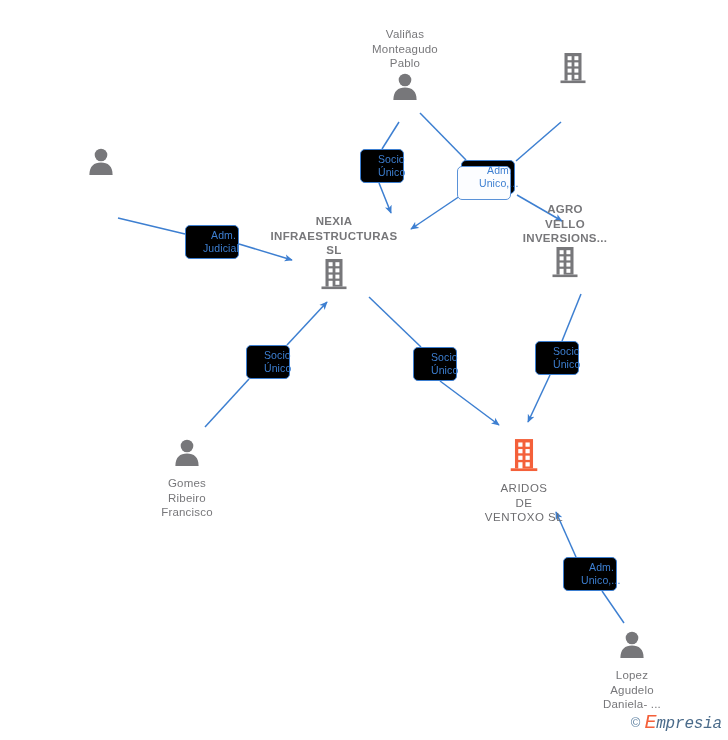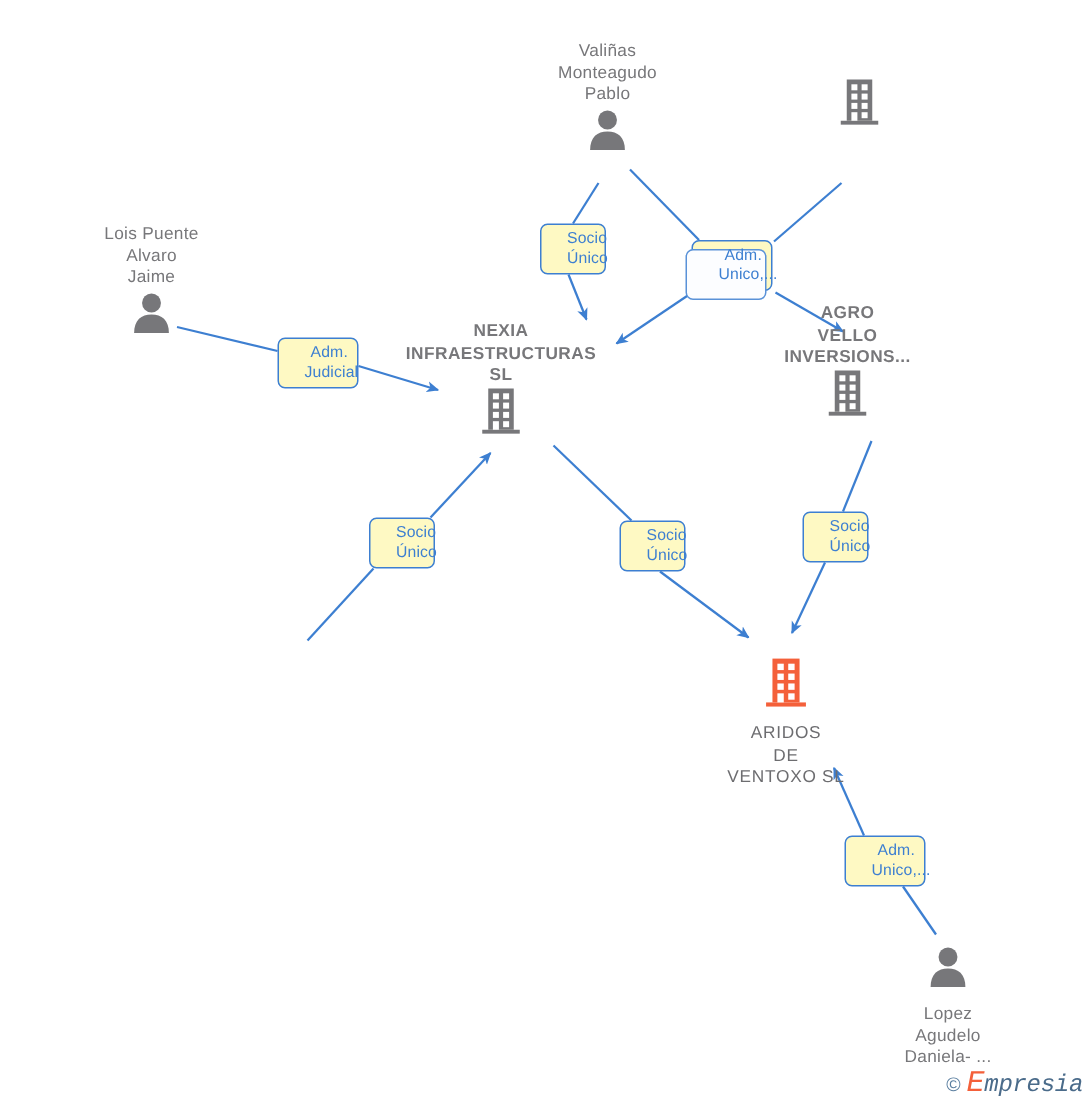--- a/index.html
+++ b/index.html
@@ -52,25 +52,25 @@
     margin: 0 auto;
   }
   .node.below .node-icon { margin-top: 4px; }
   .node.above .node-label { margin-top: 3px; }
 
   .edge-label {
     position: absolute;
     box-sizing: border-box;
     border: 1px solid #3d7fd1;
     border-radius: 5px;
-    background: #fef9c3;
+    background: #000000;
     color: #3d7fd1;
     font-size: 10.5px;
     line-height: 13px;
-    text-align: center;
+    text-align: right;
     padding: 3px 2px 3px 17px;
     white-space: pre-line;
     letter-spacing: 0.1px;
   }
   .edge-label.stacked::before {
     content: "";
     position: absolute;
     left: -5px;
     top: 5px;
     width: 100%;
@@ -163,23 +163,20 @@
         <rect x="16.4" y="10.4" width="4" height="4" fill="#ffffff"></rect>
         <rect x="9.6" y="16.6" width="4" height="4" fill="#ffffff"></rect>
         <rect x="16.4" y="16.6" width="4" height="4" fill="#ffffff"></rect>
         <rect x="9.6" y="22.8" width="4" height="5.7" fill="#ffffff"></rect>
         <rect x="16.4" y="22.8" width="4" height="4" fill="#ffffff"></rect>
       </svg>
     </span>
   </div>
 
   <div class="node above" style="left:101px; top:146px;">
-    <div class="node-label">Lois Puente
-Alvaro
-Jaime</div>
     <span class="node-icon">
       <svg width="30" height="30" viewBox="0 0 30 30">
         <circle cx="15" cy="9" r="6.3" fill="#77777a"></circle>
         <path d="M 3.4 29 C 3.4 20.2 8.2 16.6 15 16.6 C 21.8 16.6 26.6 20.2 26.6 29 Z" fill="#77777a"></path>
       </svg>
     </span>
   </div>
 
   <div class="node above" style="left:334px; top:211px;text-align:center;">
     <div class="node-label company">NEXIA
@@ -214,20 +211,31 @@
         <rect x="9.6" y="10.4" width="4" height="4" fill="#ffffff"></rect>
         <rect x="16.4" y="10.4" width="4" height="4" fill="#ffffff"></rect>
         <rect x="9.6" y="16.6" width="4" height="4" fill="#ffffff"></rect>
         <rect x="16.4" y="16.6" width="4" height="4" fill="#ffffff"></rect>
         <rect x="9.6" y="22.8" width="4" height="5.7" fill="#ffffff"></rect>
         <rect x="16.4" y="22.8" width="4" height="4" fill="#ffffff"></rect>
       </svg>
     </span>
   </div>
 
+  <div class="node below" style="left:187px; top:433px;">
+    <span class="node-icon">
+      <svg width="30" height="30" viewBox="0 0 30 30">
+        <circle cx="15" cy="9" r="6.3" fill="#77777a"></circle>
+        <path d="M 3.4 29 C 3.4 20.2 8.2 16.6 15 16.6 C 21.8 16.6 26.6 20.2 26.6 29 Z" fill="#77777a"></path>
+      </svg>
+    </span>
+    <div class="node-label" style="margin-top:5px;">Gomes
+Ribeiro
+Francisco</div>
+  </div>
 
   <div class="node below" style="left:524px; top:434px;">
     <span class="node-icon">
       <svg width="32" height="34" viewBox="0 0 30 32">
         <rect x="6.5" y="1" width="17" height="27.5" fill="#f4603a"></rect>
         <rect x="2.5" y="28.5" width="25" height="2.6" fill="#f4603a"></rect>
         <rect x="9.6" y="4.2" width="4" height="4" fill="#ffffff"></rect>
         <rect x="16.4" y="4.2" width="4" height="4" fill="#ffffff"></rect>
         <rect x="9.6" y="10.4" width="4" height="4" fill="#ffffff"></rect>
         <rect x="16.4" y="10.4" width="4" height="4" fill="#ffffff"></rect>

